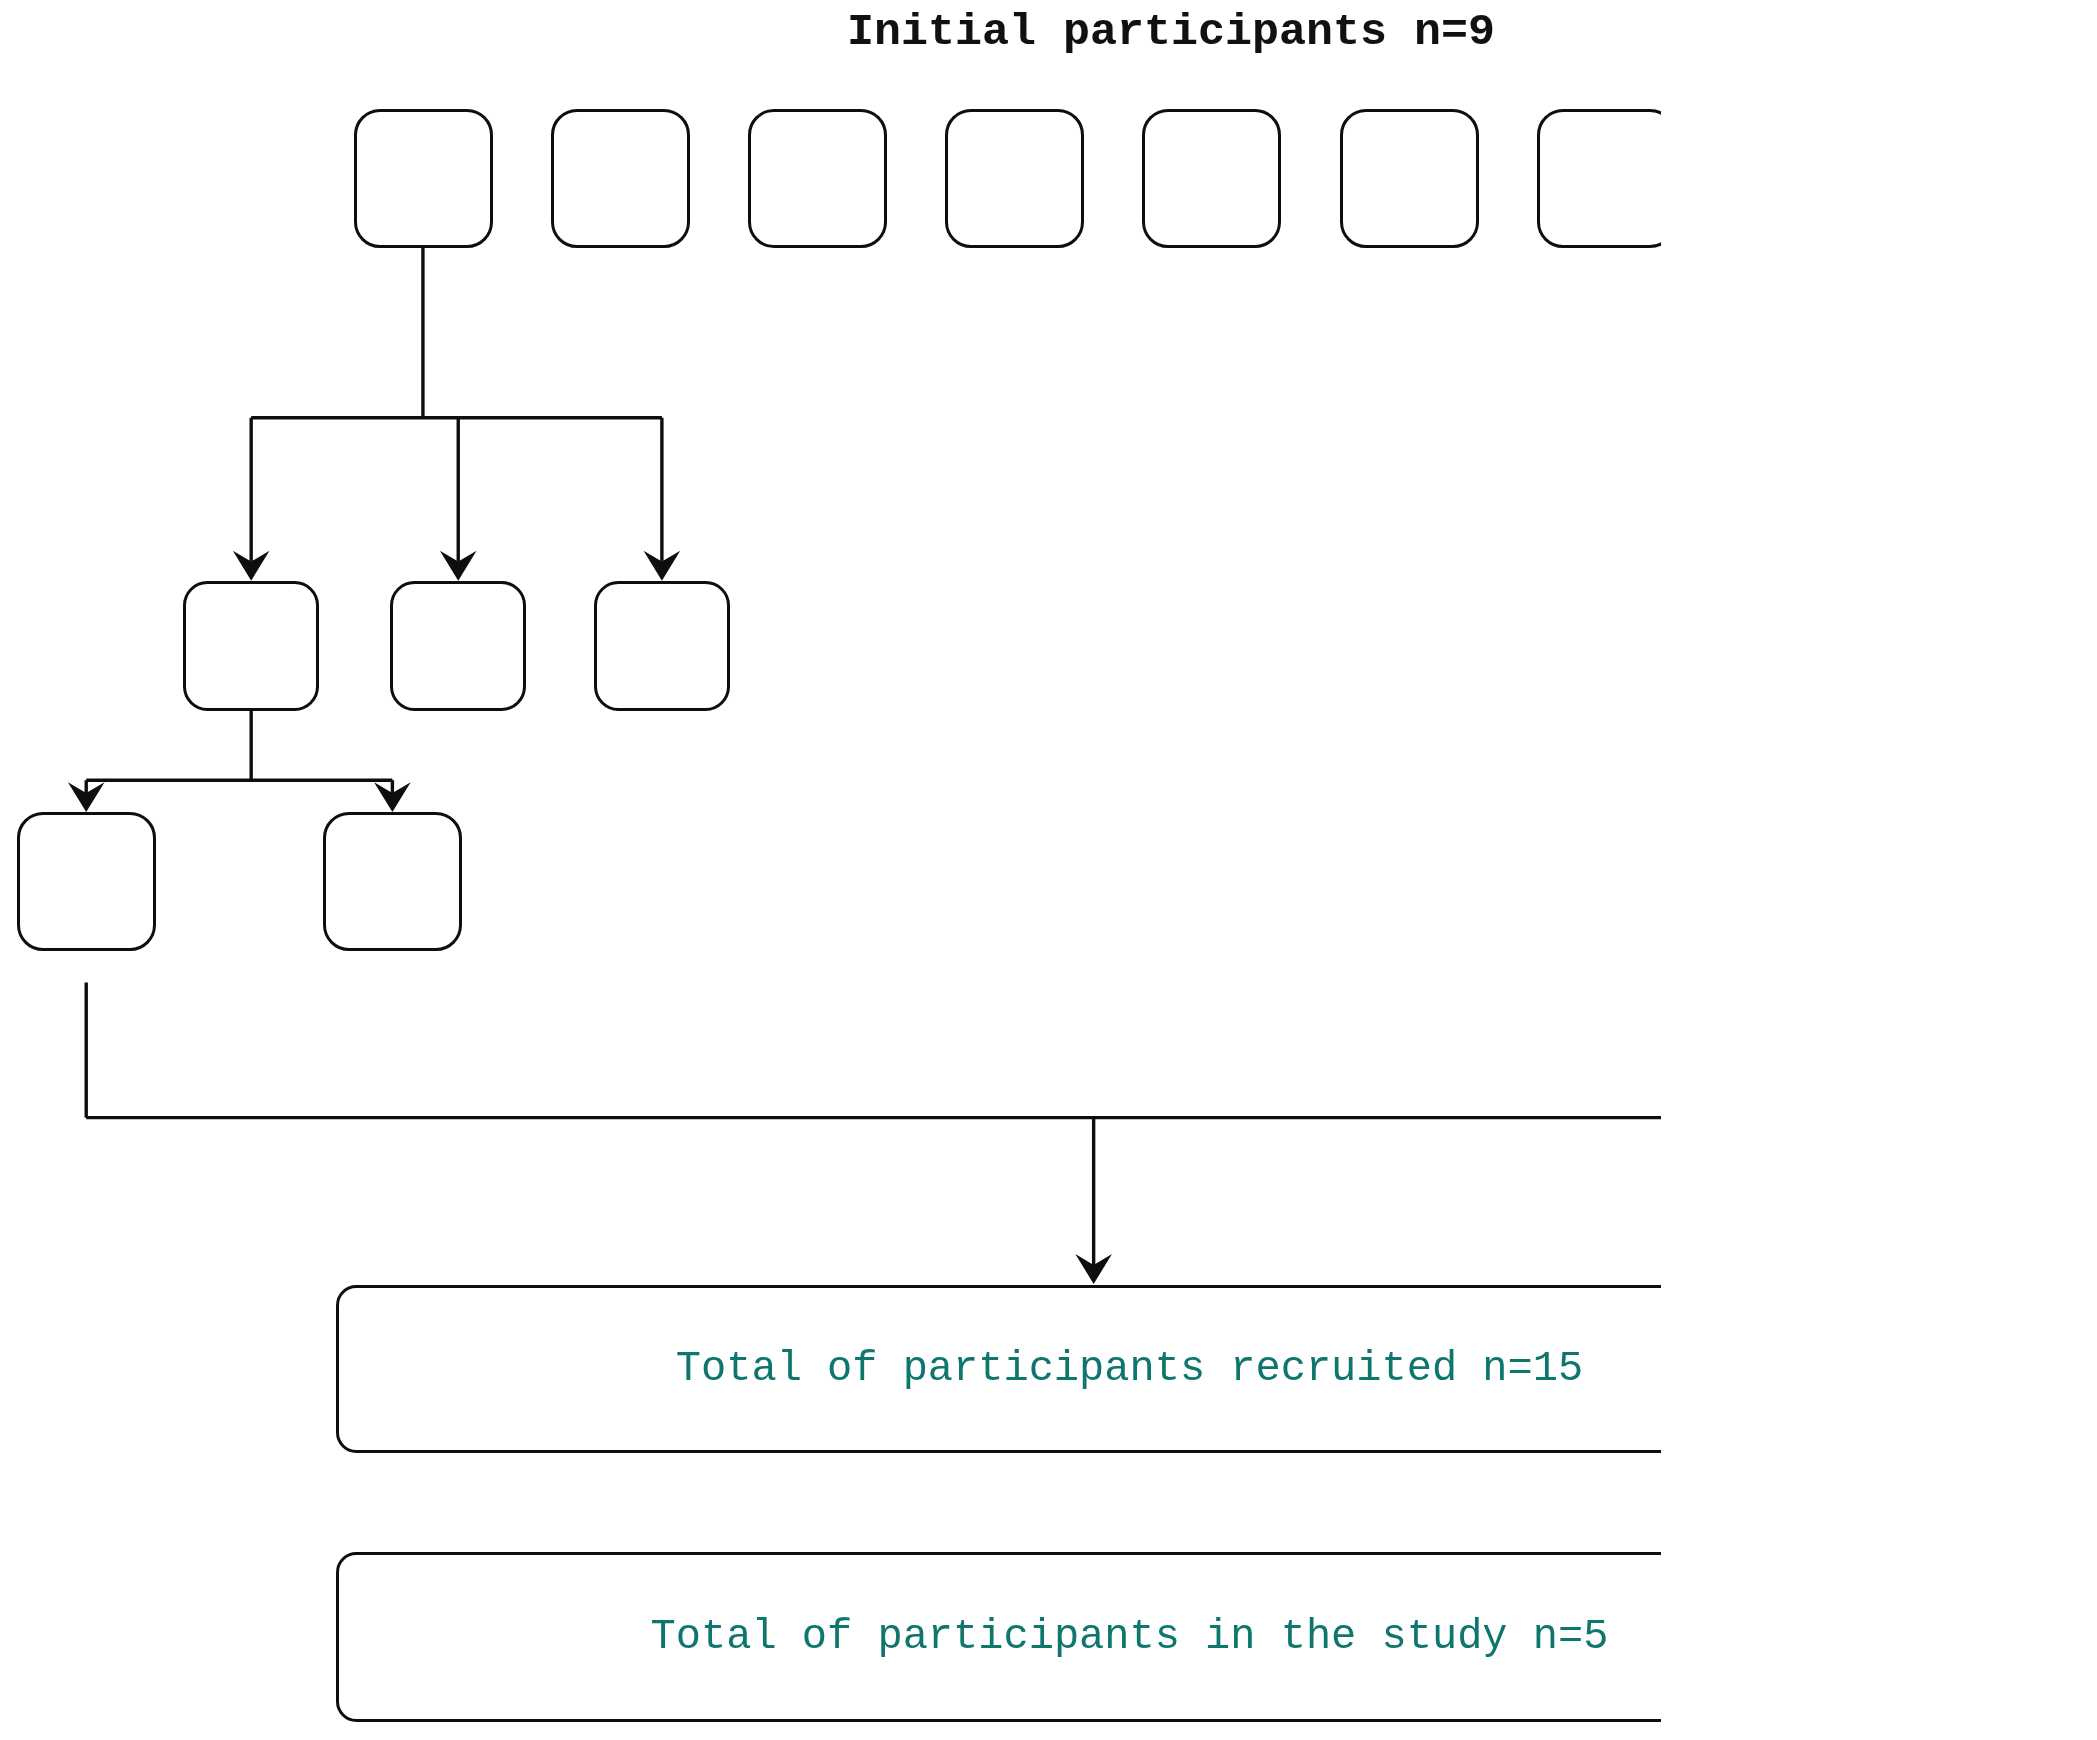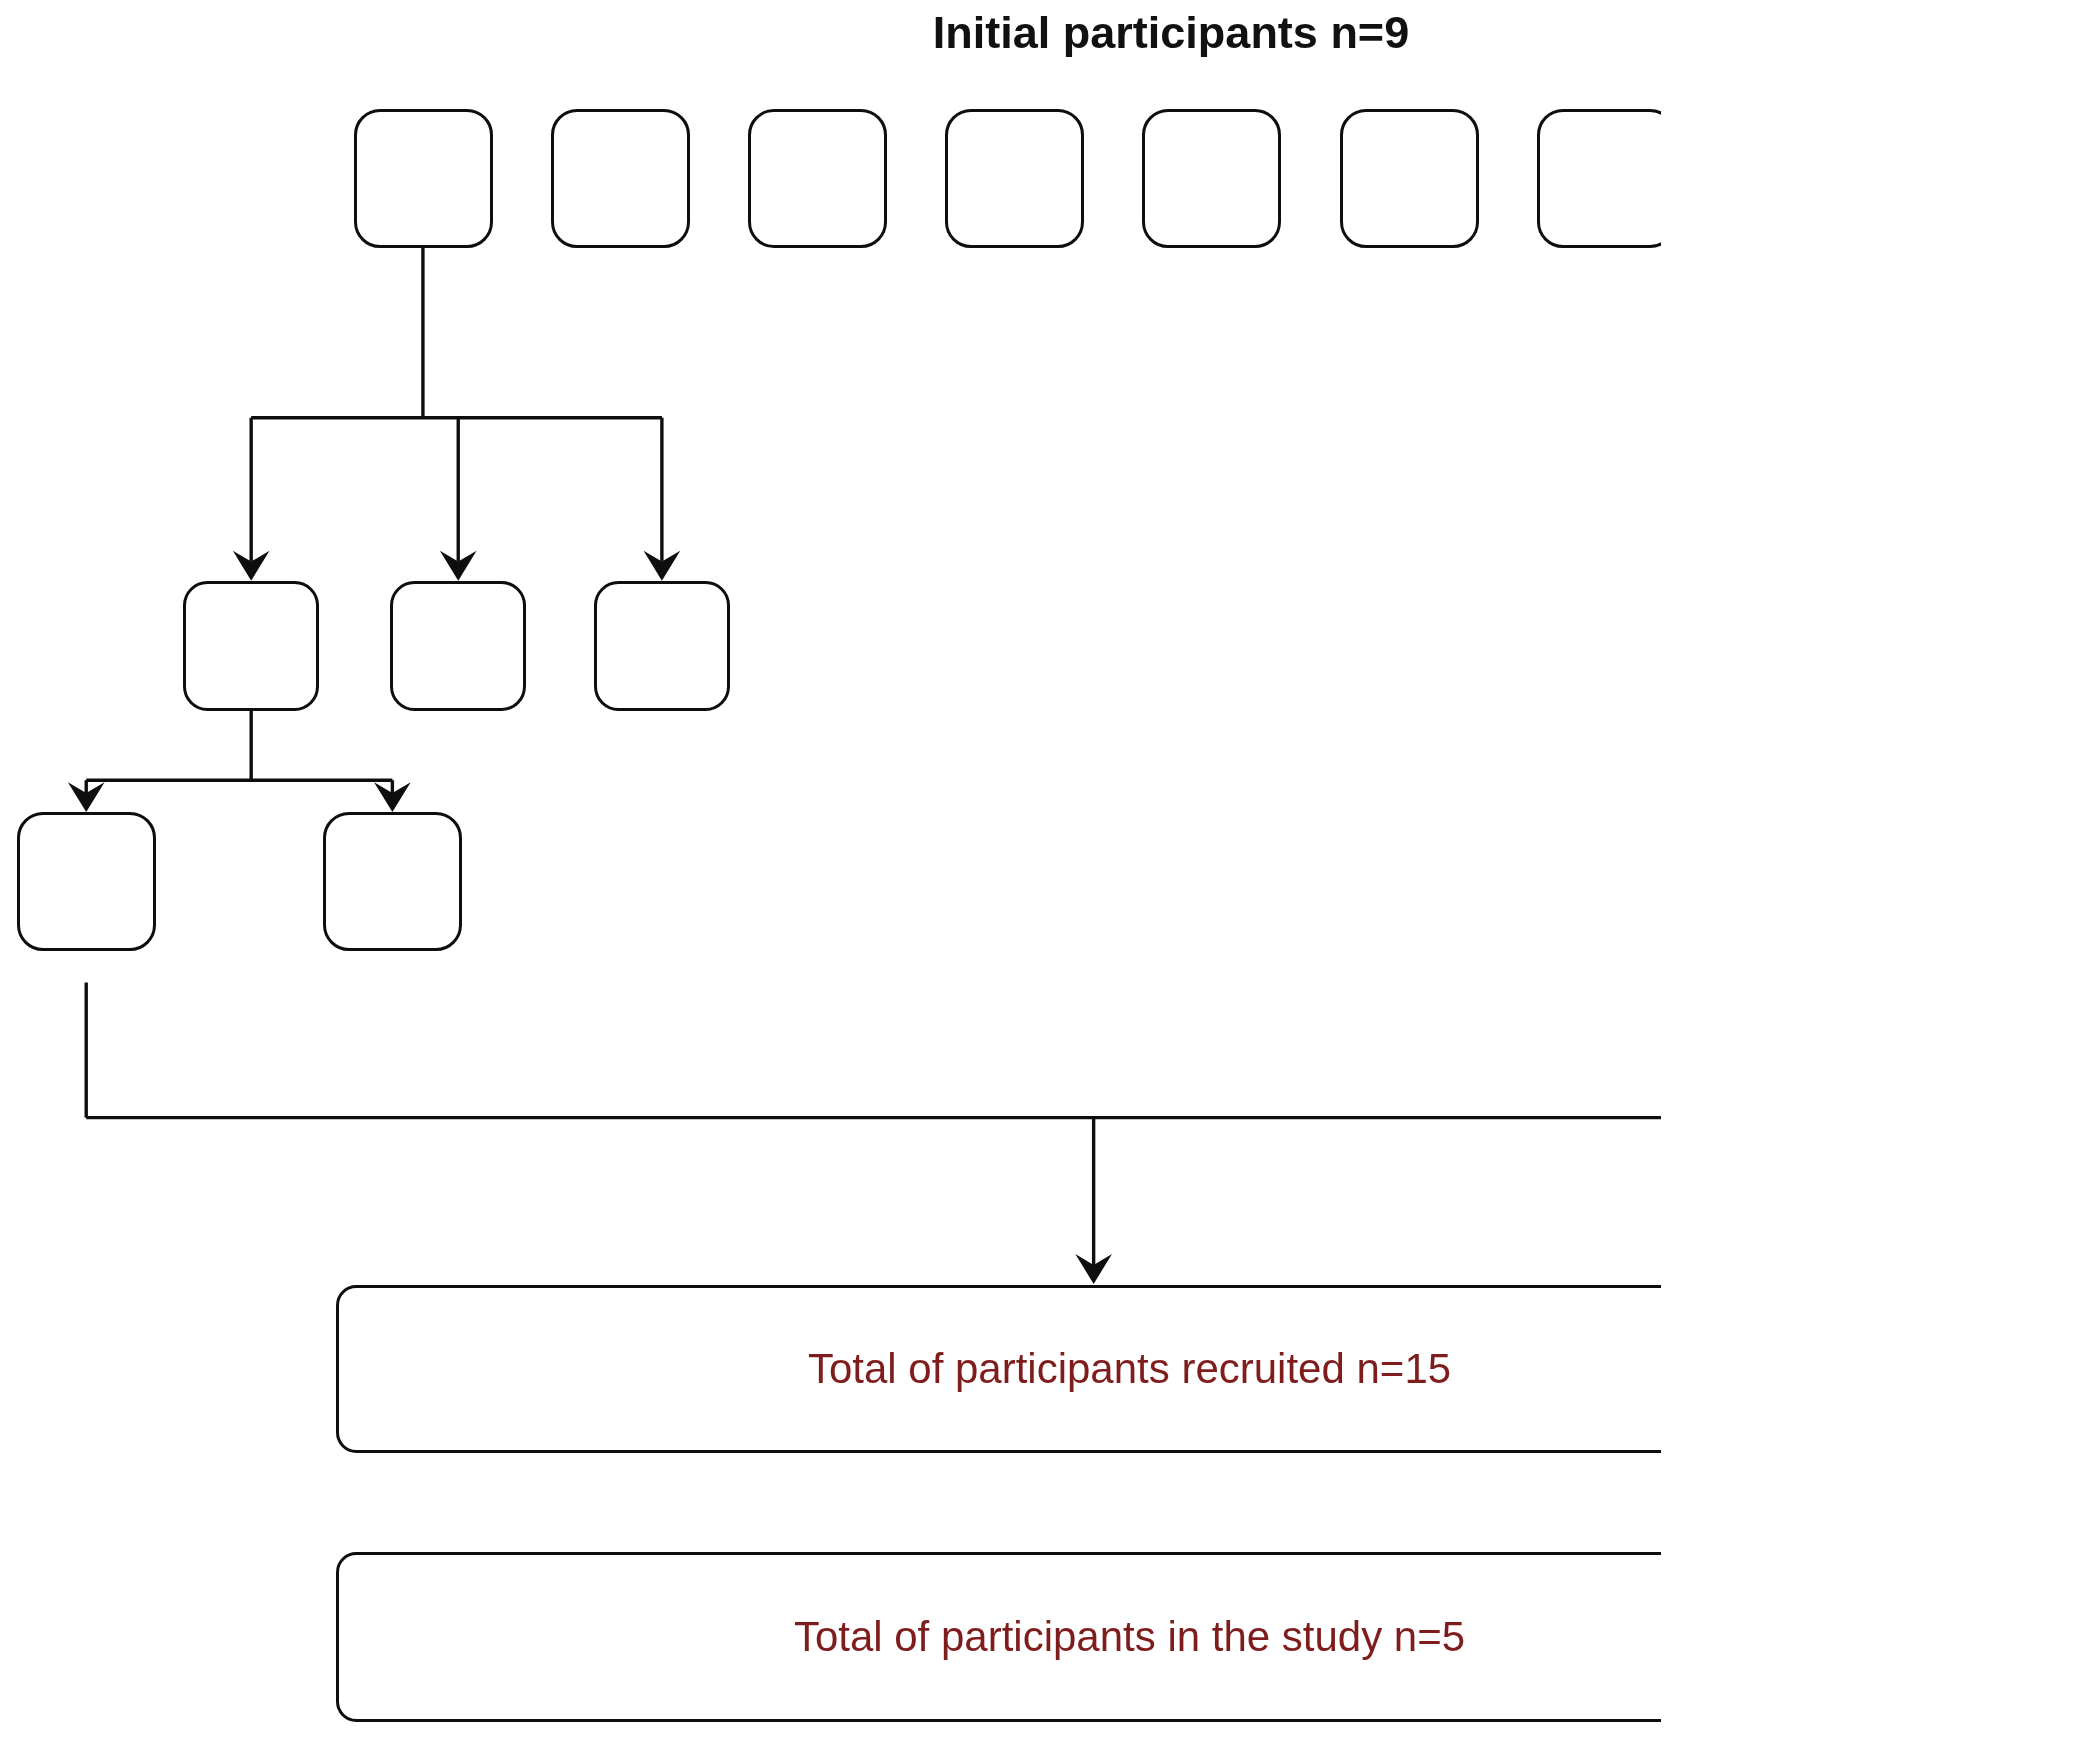--- a/index.html
+++ b/index.html
@@ -5,21 +5,21 @@
   html, body {
     margin: 0;
     padding: 0;
     background: #ffffff;
   }
   .canvas {
     position: relative;
     width: 1661px;
     height: 1741px;
     background: #ffffff;
-    font-family: Liberation Sans, sans-serif;
+    font-family: Liberation Mono, monospace;
     overflow: hidden;
   }
   .diagram-title {
     position: absolute;
     top: 8.1px;
     left: 1171px;
     transform: translateX(-50%);
     font-size: 45px;
     font-weight: 700;
     color: #111111;
@@ -49,21 +49,21 @@
     border: 3.4px solid #0e0e0e;
     border-radius: 20.4px;
     background: #ffffff;
     display: flex;
     align-items: center;
     justify-content: center;
   }
   .summary-box .summary-label {
     font-size: 42px;
     font-weight: 400;
-    color: #7f1d1d;
+    color: #0f766e;
     white-space: nowrap;
   }
 </style>
 </head>
 <body>
 
 <div class="canvas">
 
   <div class="diagram-title">Initial participants n=9</div>
 

